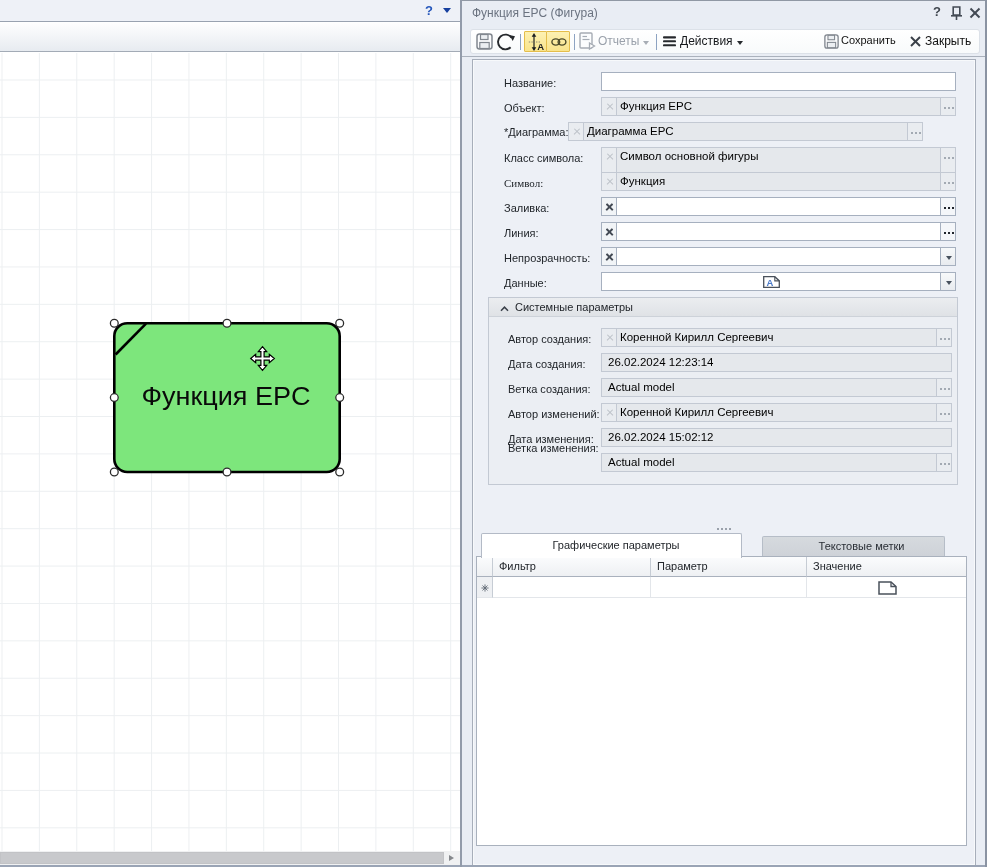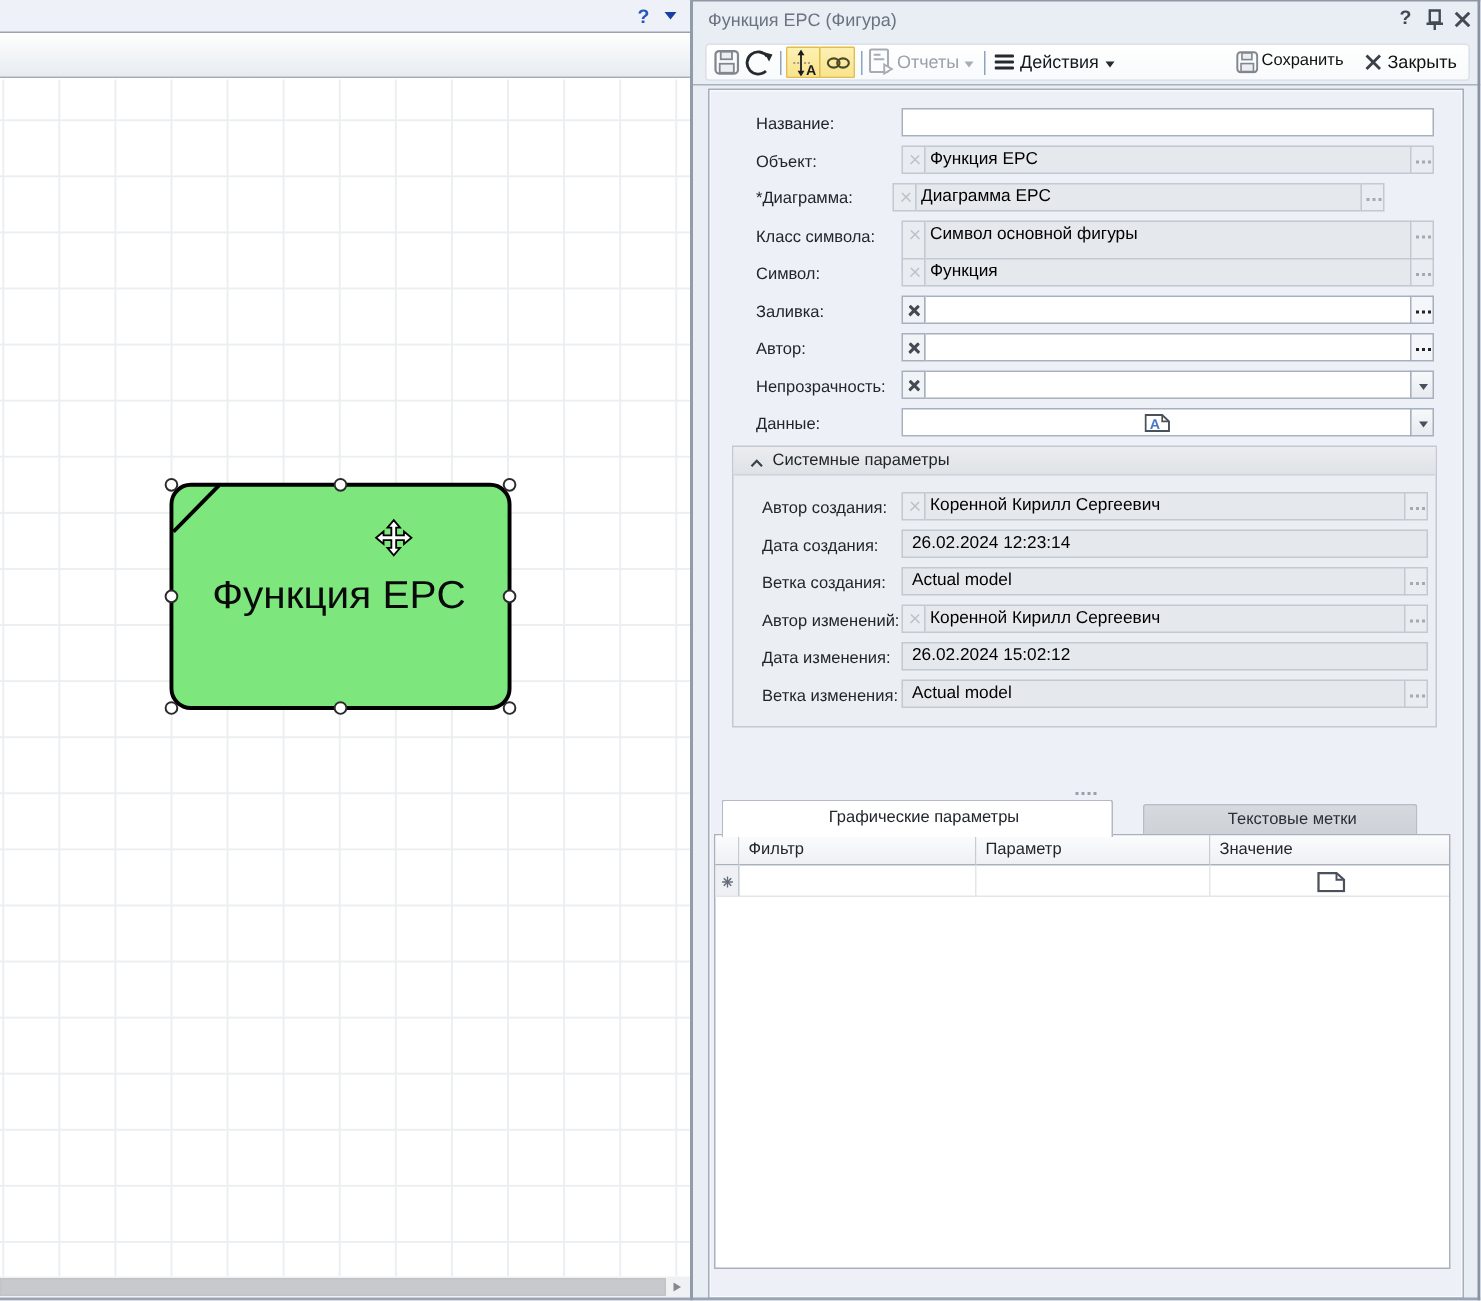--- a/index.html
+++ b/index.html
@@ -86,44 +86,44 @@
 <div class="frow" style="left:601px;top:72px;width:355px;height:19px;">
     <div class="wfld" style="flex:1;margin-left:0;"></div>
   </div>
 <div class="lbl" style="top:102px;">Объект:</div>
 <div class="frow" style="left:601px;top:97px;width:355px;height:19px;">
     <div class="xbtn"></div>
     <div class="fld" style="flex:1;">Функция EPC</div>
     <div class="dots"></div>
   </div>
 <div class="lbl" style="top:126px;">*Диаграмма:</div>
-<div class="frow" style="left:595px;top:122px;width:328px;height:19px;">
+<div class="frow" style="left:568px;top:122px;width:355px;height:19px;">
     <div class="xbtn"></div>
     <div class="fld" style="flex:1;">Диаграмма EPC</div>
     <div class="dots"></div>
   </div>
 <div class="lbl" style="top:152px;">Класс символа:</div>
 <div class="frow" style="left:601px;top:147px;width:355px;height:32px;">
     <div class="xbtn"></div>
     <div class="fld" style="flex:1;">Символ основной фигуры</div>
     <div class="dots"></div>
   </div>
-<div class="lbl" style="top:177px;">Символ:</div>
+<div class="lbl" style="top:177px;font-family:Liberation Serif, serif;">Символ:</div>
 <div class="frow" style="left:601px;top:172px;width:355px;height:19px;">
     <div class="xbtn"></div>
     <div class="fld" style="flex:1;">Функция</div>
     <div class="dots"></div>
   </div>
 <div class="lbl" style="top:202px;">Заливка:</div>
 <div class="frow" style="left:601px;top:197px;width:355px;height:19px;">
     <div class="xbtnb"></div>
     <div class="wfld" style="flex:1;"></div>
     <div class="dotsb"></div>
   </div>
-<div class="lbl" style="top:227px;">Автор:</div>
+<div class="lbl" style="top:227px;">Линия:</div>
 <div class="frow" style="left:601px;top:222px;width:355px;height:19px;">
     <div class="xbtnb"></div>
     <div class="wfld" style="flex:1;"></div>
     <div class="dotsb"></div>
   </div>
 <div class="lbl" style="top:252px;">Непрозрачность:</div>
 <div class="frow" style="left:601px;top:247px;width:355px;height:19px;">
     <div class="xbtnb"></div>
     <div class="wfld" style="flex:1;"></div>
     <div class="drop"></div>
@@ -164,21 +164,21 @@
 <div class="glbl" style="top:408px;">Автор изменений:</div>
 <div class="frow" style="left:601px;top:403px;width:351px;height:19px;">
     <div class="xbtn"></div>
     <div class="fld" style="flex:1;">Коренной Кирилл Сергеевич</div>
     <div class="dots"></div>
   </div>
 <div class="glbl" style="top:433px;">Дата изменения:</div>
 <div class="frow" style="left:601px;top:428px;width:351px;height:19px;">
     <div class="fld p6" style="flex:1;margin-left:0;">26.02.2024 15:02:12</div>
   </div>
-<div class="glbl" style="top:458px;">Ветка изменения:</div>
+<div class="glbl" style="top:442px;">Ветка изменения:</div>
 <div class="frow" style="left:601px;top:453px;width:351px;height:19px;">
     <div class="fld p6" style="flex:1;margin-left:0;">Actual model</div>
     <div class="dots"></div>
   </div>
 <div class="sdot" style="left:717px;"></div>
 <div class="sdot" style="left:721px;"></div>
 <div class="sdot" style="left:725px;"></div>
 <div class="sdot" style="left:729px;"></div>
 <div class="abs" id="tab1">Графические параметры</div>
 <div class="abs" id="tab2">Текстовые метки</div>

